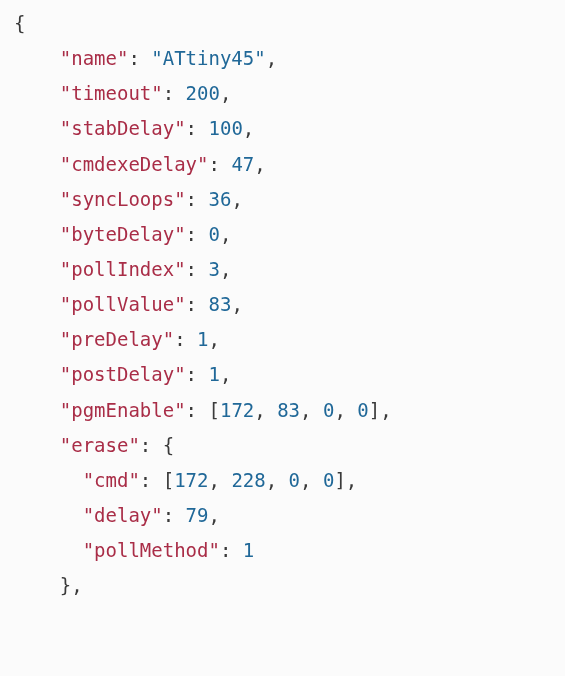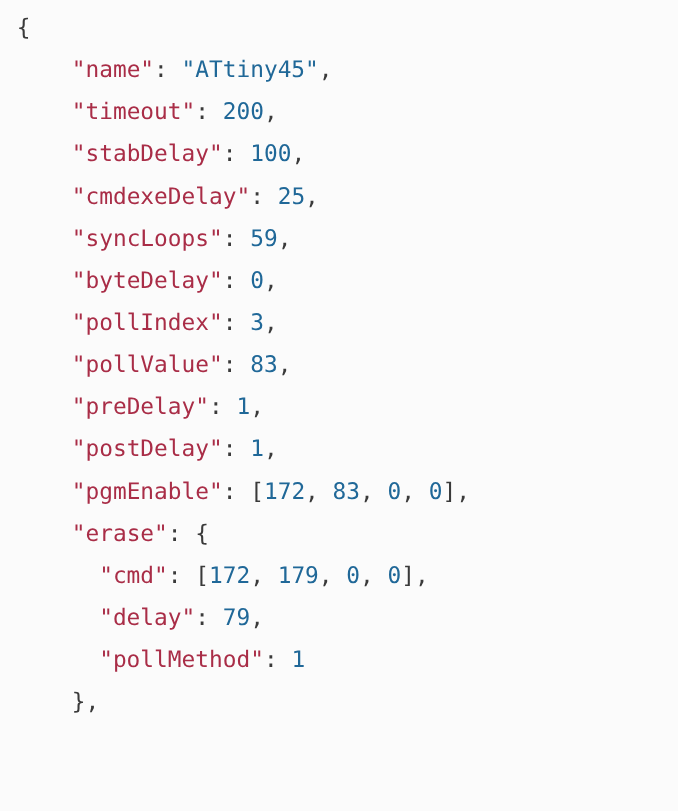--- a/index.html
+++ b/index.html
@@ -24,25 +24,25 @@
   .str   { color: #206898; }
   .num   { color: #206898; }
 </style>
 </head>
 <body>
 
 <pre class="code"><span class="brace">{</span>
     <span class="key">"name"</span><span class="punct">: </span><span class="str">"ATtiny45"</span><span class="punct">,</span>
     <span class="key">"timeout"</span><span class="punct">: </span><span class="num">200</span><span class="punct">,</span>
     <span class="key">"stabDelay"</span><span class="punct">: </span><span class="num">100</span><span class="punct">,</span>
-    <span class="key">"cmdexeDelay"</span><span class="punct">: </span><span class="num">25</span><span class="punct">,</span>
-    <span class="key">"syncLoops"</span><span class="punct">: </span><span class="num">59</span><span class="punct">,</span>
+    <span class="key">"cmdexeDelay"</span><span class="punct">: </span><span class="num">47</span><span class="punct">,</span>
+    <span class="key">"syncLoops"</span><span class="punct">: </span><span class="num">36</span><span class="punct">,</span>
     <span class="key">"byteDelay"</span><span class="punct">: </span><span class="num">0</span><span class="punct">,</span>
     <span class="key">"pollIndex"</span><span class="punct">: </span><span class="num">3</span><span class="punct">,</span>
     <span class="key">"pollValue"</span><span class="punct">: </span><span class="num">83</span><span class="punct">,</span>
     <span class="key">"preDelay"</span><span class="punct">: </span><span class="num">1</span><span class="punct">,</span>
     <span class="key">"postDelay"</span><span class="punct">: </span><span class="num">1</span><span class="punct">,</span>
     <span class="key">"pgmEnable"</span><span class="punct">: [</span><span class="num">172</span><span class="punct">, </span><span class="num">83</span><span class="punct">, </span><span class="num">0</span><span class="punct">, </span><span class="num">0</span><span class="punct">],</span>
     <span class="key">"erase"</span><span class="punct">: </span><span class="brace">{</span>
-      <span class="key">"cmd"</span><span class="punct">: [</span><span class="num">172</span><span class="punct">, </span><span class="num">179</span><span class="punct">, </span><span class="num">0</span><span class="punct">, </span><span class="num">0</span><span class="punct">],</span>
+      <span class="key">"cmd"</span><span class="punct">: [</span><span class="num">172</span><span class="punct">, </span><span class="num">228</span><span class="punct">, </span><span class="num">0</span><span class="punct">, </span><span class="num">0</span><span class="punct">],</span>
       <span class="key">"delay"</span><span class="punct">: </span><span class="num">79</span><span class="punct">,</span>
       <span class="key">"pollMethod"</span><span class="punct">: </span><span class="num">1</span>
     <span class="brace">},</span></pre>
 
 </body></html>

